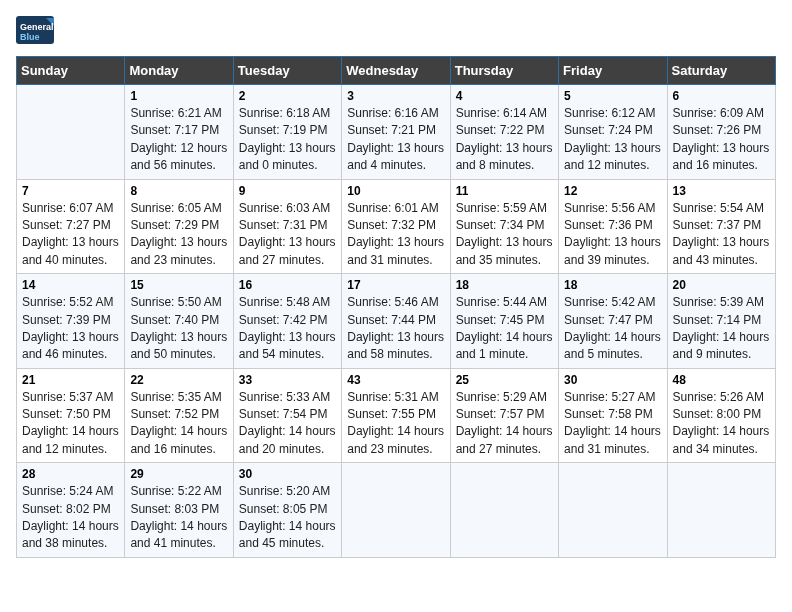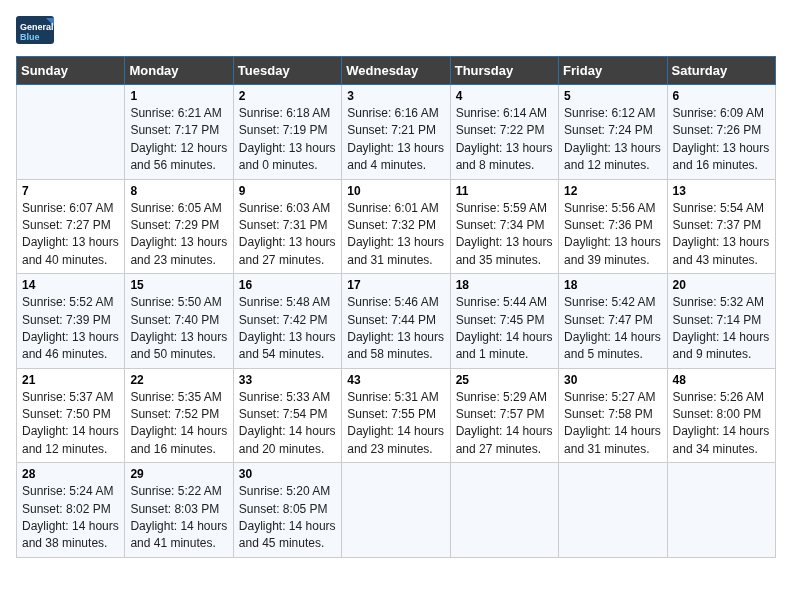--- a/index.html
+++ b/index.html
@@ -178,21 +178,21 @@
         <td>
           <span class="day-num">18</span>
           <div class="day-info"><span>Sunrise: 5:44 AM</span><br><span>Sunset: 7:45 PM</span><br><span>Daylight: 14 hours and 1 minute.</span></div>
         </td>
         <td>
           <span class="day-num">18</span>
           <div class="day-info"><span>Sunrise: 5:42 AM</span><br><span>Sunset: 7:47 PM</span><br><span>Daylight: 14 hours and 5 minutes.</span></div>
         </td>
         <td>
           <span class="day-num">20</span>
-          <div class="day-info"><span>Sunrise: 5:32 AM</span><br><span>Sunset: 7:14 PM</span><br><span>Daylight: 14 hours and 9 minutes.</span></div>
+          <div class="day-info"><span>Sunrise: 5:39 AM</span><br><span>Sunset: 7:14 PM</span><br><span>Daylight: 14 hours and 9 minutes.</span></div>
         </td>
       </tr>
       <tr>
         <td>
           <span class="day-num">21</span>
           <div class="day-info"><span>Sunrise: 5:37 AM</span><br><span>Sunset: 7:50 PM</span><br><span>Daylight: 14 hours and 12 minutes.</span></div>
         </td>
         <td>
           <span class="day-num">22</span>
           <div class="day-info"><span>Sunrise: 5:35 AM</span><br><span>Sunset: 7:52 PM</span><br><span>Daylight: 14 hours and 16 minutes.</span></div>

